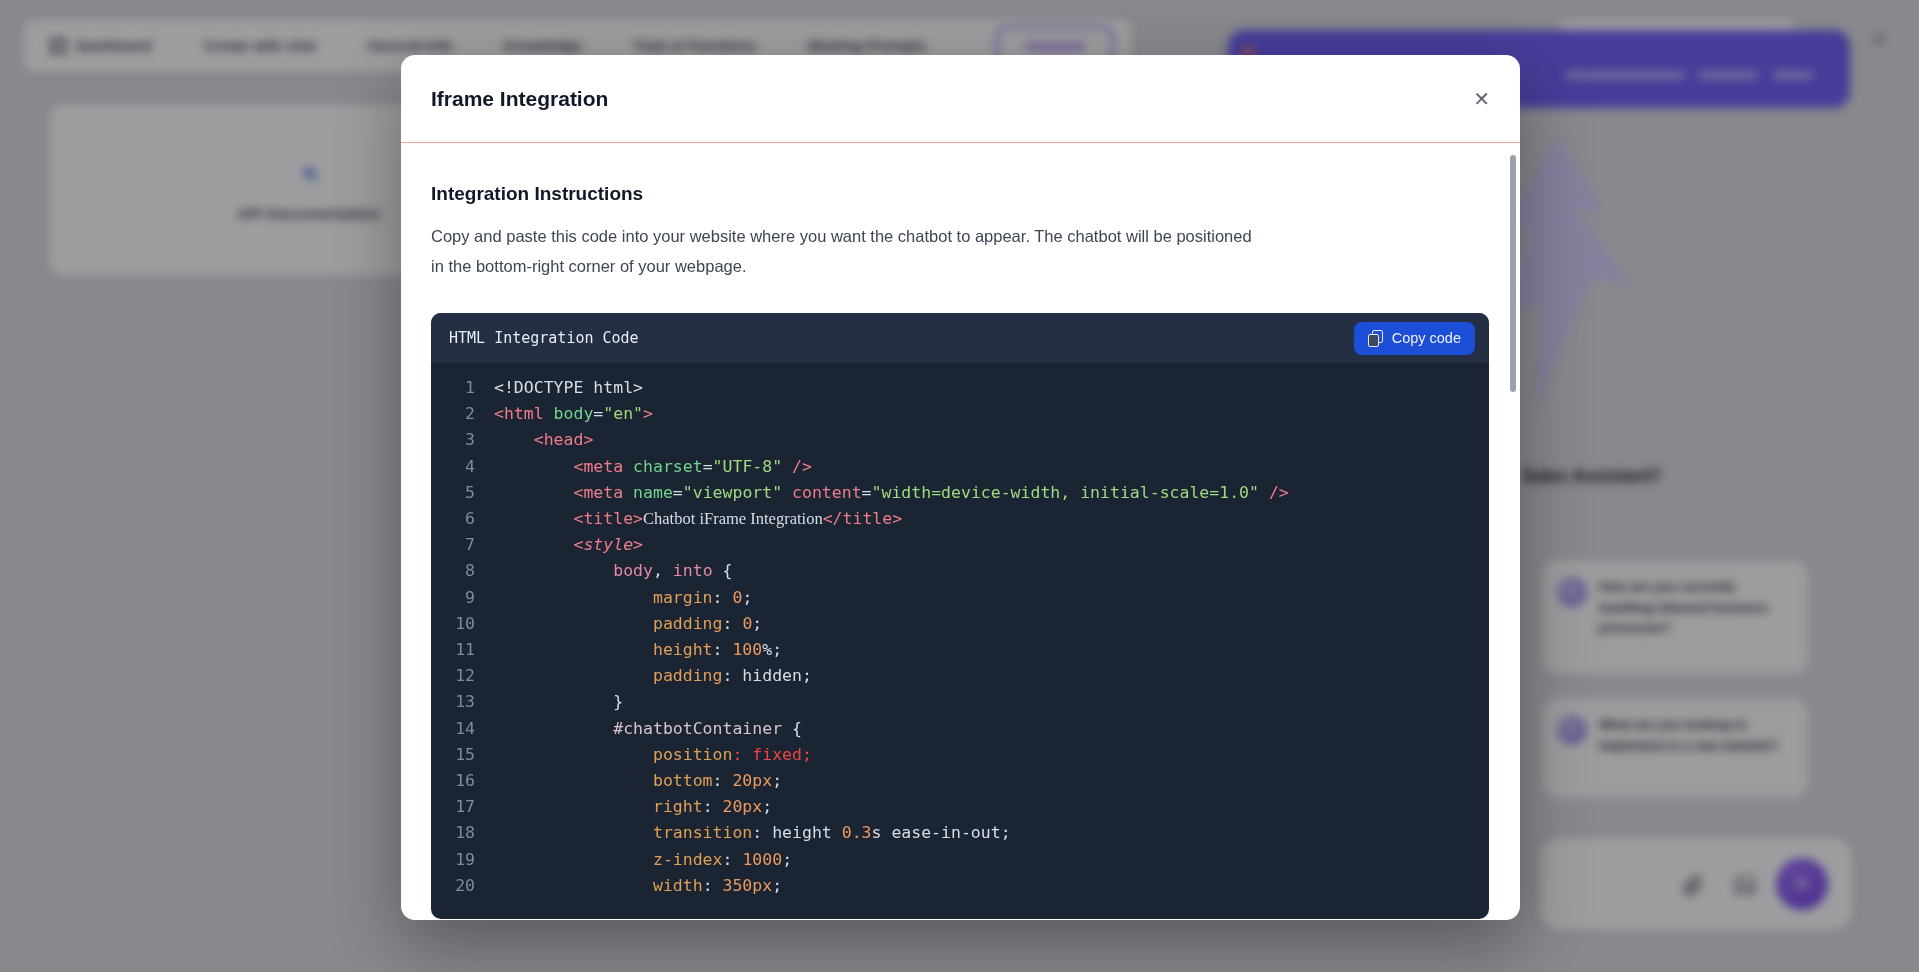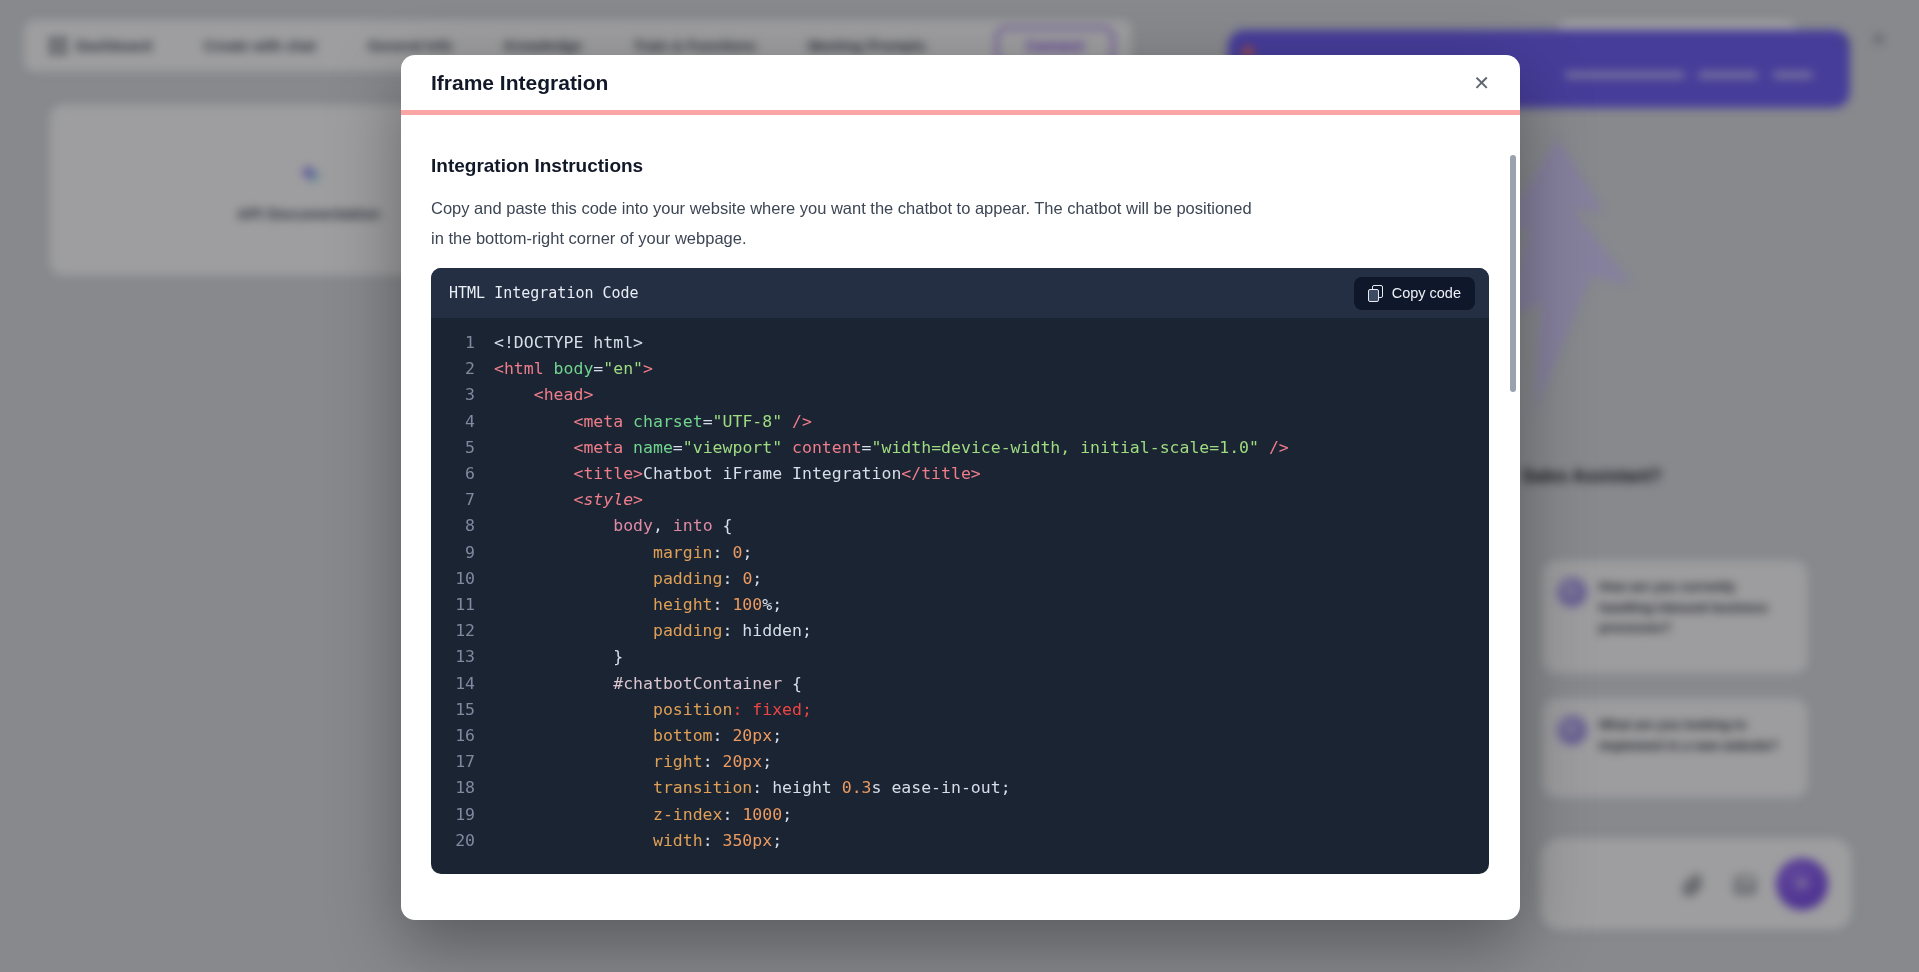--- a/index.html
+++ b/index.html
@@ -80,35 +80,35 @@
     background:radial-gradient(circle at 40% 32%, #9a6ef8, #6d3fe0);
     display:flex; align-items:center; justify-content:center;
     color:rgba(255,255,255,.92); font-size:18px; cursor:pointer;
   }
   
   .modal {
     position:absolute; left:401px; top:55px; width:1119px; height:865px; z-index:30;
     background:#ffffff; border-radius:14px; overflow:hidden;
     box-shadow:0 25px 70px rgba(0,0,0,.35);
   }
-  .modal-header { height:60px; border-bottom:5px solid #fca5a5; display:flex; align-items:center; padding:0 30px; }
+  .modal-header { height:88px; border-bottom:1px solid #fca5a5; display:flex; align-items:center; padding:0 30px; }
   .modal-title { font-size:21px; font-weight:700; color:#111827; }
   .modal-close { margin-left:auto; font-size:20px; color:#5f6672; background:none; border:none; cursor:pointer; line-height:1; }
   .modal-body { padding:6px 30px 0; }
   .section-title { margin-top:34px; font-size:19px; font-weight:700; color:#111827; }
   .section-desc { margin-top:16px; width:830px; font-size:16.5px; line-height:30px; color:#3d4654; }
   .codeblock {
-    margin-top:15px; width:1058px; height:606px; border-radius:10px; overflow:hidden;
+    margin-top:32px; width:1058px; height:606px; border-radius:10px; overflow:hidden;
     background:#1b2433; position:relative;
   }
   .code-header { height:50px; background:#242f44; display:flex; align-items:center; padding:0 8px 0 18px; }
   .code-header-title { font-family:"DejaVu Sans Mono", monospace; font-size:15px; color:#e9edf4; }
   .copy-btn {
     margin-left:auto; margin-right:6px; display:flex; align-items:center; gap:9px;
-    background:#0f172a; border:none; border-radius:8px; padding:8px 14px;
+    background:#1d4ed8; border:none; border-radius:8px; padding:8px 14px;
     color:#eef2f7; font-size:14.5px; font-family:"Liberation Sans", sans-serif; cursor:pointer;
   }
   .copy-ic { position:relative; width:15px; height:17px; display:inline-block; }
   .copy-ic::before, .copy-ic::after { content:""; position:absolute; width:9px; height:11px; border:1.6px solid #e7ebf2; border-radius:2px; }
   .copy-ic::before { left:4px; top:0; } .copy-ic::after { left:0; top:4px; background:#3d4a61; }
   .code-lines {
     padding-top:12px; font-family:"DejaVu Sans Mono", monospace;
     font-size:16.5px; line-height:26.2px;
   }
   .code-line { white-space:pre; }
@@ -211,21 +211,21 @@
             <span class="copy-ic"></span>
             <span>Copy code</span>
           </button>
         </div>
         <div class="code-lines" id="code-lines">
             <div class="code-line"><span class="ln">1</span><span style="color: rgb(216, 222, 233);">&lt;!DOCTYPE html&gt;</span></div>
             <div class="code-line"><span class="ln">2</span><span style="color: rgb(239, 125, 138);">&lt;html</span><span style="color: rgb(216, 222, 233);"> </span><span style="color: rgb(113, 213, 142);">body</span><span style="color: rgb(216, 222, 233);">=</span><span style="color: rgb(159, 219, 128);">"en"</span><span style="color: rgb(239, 125, 138);">&gt;</span></div>
             <div class="code-line"><span class="ln">3</span><span style="color: rgb(216, 222, 233);">    </span><span style="color: rgb(239, 125, 138);">&lt;head&gt;</span></div>
             <div class="code-line"><span class="ln">4</span><span style="color: rgb(216, 222, 233);">        </span><span style="color: rgb(239, 125, 138);">&lt;meta</span><span style="color: rgb(216, 222, 233);"> </span><span style="color: rgb(113, 213, 142);">charset</span><span style="color: rgb(216, 222, 233);">=</span><span style="color: rgb(159, 219, 128);">"UTF-8"</span><span style="color: rgb(216, 222, 233);"> </span><span style="color: rgb(239, 125, 138);">/&gt;</span></div>
             <div class="code-line"><span class="ln">5</span><span style="color: rgb(216, 222, 233);">        </span><span style="color: rgb(239, 125, 138);">&lt;meta</span><span style="color: rgb(216, 222, 233);"> </span><span style="color: rgb(113, 213, 142);">name</span><span style="color: rgb(216, 222, 233);">=</span><span style="color: rgb(159, 219, 128);">"viewport"</span><span style="color: rgb(216, 222, 233);"> </span><span style="color: rgb(239, 125, 138);">content</span><span style="color: rgb(216, 222, 233);">=</span><span style="color: rgb(159, 219, 128);">"width=device-width, initial-scale=1.0"</span><span style="color: rgb(216, 222, 233);"> </span><span style="color: rgb(239, 125, 138);">/&gt;</span></div>
-            <div class="code-line"><span class="ln">6</span><span style="color: rgb(216, 222, 233);">        </span><span style="color: rgb(239, 125, 138);">&lt;title&gt;</span><span style="color: rgb(216, 222, 233);">Chatbot iFrame Integration</span><span style="color: rgb(239, 125, 138);">&lt;/title&gt;</span></div>
+            <div class="code-line"><span class="ln">6</span><span style="color: rgb(216, 222, 233);">        </span><span style="color: rgb(239, 125, 138);">&lt;title&gt;</span><span style="color: rgb(216, 222, 233); font-family: Liberation Serif, serif;">Chatbot iFrame Integration</span><span style="color: rgb(239, 125, 138);">&lt;/title&gt;</span></div>
             <div class="code-line"><span class="ln">7</span><span style="color: rgb(216, 222, 233);">        </span><span style="color: rgb(239, 125, 138); font-style: italic;">&lt;style&gt;</span></div>
             <div class="code-line"><span class="ln">8</span><span style="color: rgb(216, 222, 233);">            </span><span style="color: rgb(224, 139, 164);">body</span><span style="color: rgb(216, 222, 233);">, </span><span style="color: rgb(224, 139, 164);">into</span><span style="color: rgb(216, 222, 233);"> {</span></div>
             <div class="code-line"><span class="ln">9</span><span style="color: rgb(216, 222, 233);">                </span><span style="color: rgb(223, 160, 86);">margin</span><span style="color: rgb(216, 222, 233);">: </span><span style="color: rgb(236, 154, 95);">0</span><span style="color: rgb(216, 222, 233);">;</span></div>
             <div class="code-line"><span class="ln">10</span><span style="color: rgb(216, 222, 233);">                </span><span style="color: rgb(223, 160, 86);">padding</span><span style="color: rgb(216, 222, 233);">: </span><span style="color: rgb(236, 154, 95);">0</span><span style="color: rgb(216, 222, 233);">;</span></div>
             <div class="code-line"><span class="ln">11</span><span style="color: rgb(216, 222, 233);">                </span><span style="color: rgb(223, 160, 86);">height</span><span style="color: rgb(216, 222, 233);">: </span><span style="color: rgb(236, 154, 95);">100</span><span style="color: rgb(216, 222, 233);">%;</span></div>
             <div class="code-line"><span class="ln">12</span><span style="color: rgb(216, 222, 233);">                </span><span style="color: rgb(223, 160, 86);">padding</span><span style="color: rgb(216, 222, 233);">: hidden;</span></div>
             <div class="code-line"><span class="ln">13</span><span style="color: rgb(216, 222, 233);">            }</span></div>
             <div class="code-line"><span class="ln">14</span><span style="color: rgb(216, 222, 233);">            </span><span style="color: rgb(217, 197, 206);">#chatbotContainer</span><span style="color: rgb(216, 222, 233);"> {</span></div>
             <div class="code-line"><span class="ln">15</span><span style="color: rgb(216, 222, 233);">                </span><span style="color: rgb(223, 160, 86);">position</span><span style="color: #ef4444;">: fixed;</span></div>
             <div class="code-line"><span class="ln">16</span><span style="color: rgb(216, 222, 233);">                </span><span style="color: rgb(223, 160, 86);">bottom</span><span style="color: rgb(216, 222, 233);">: </span><span style="color: rgb(236, 154, 95);">20px</span><span style="color: rgb(216, 222, 233);">;</span></div>

